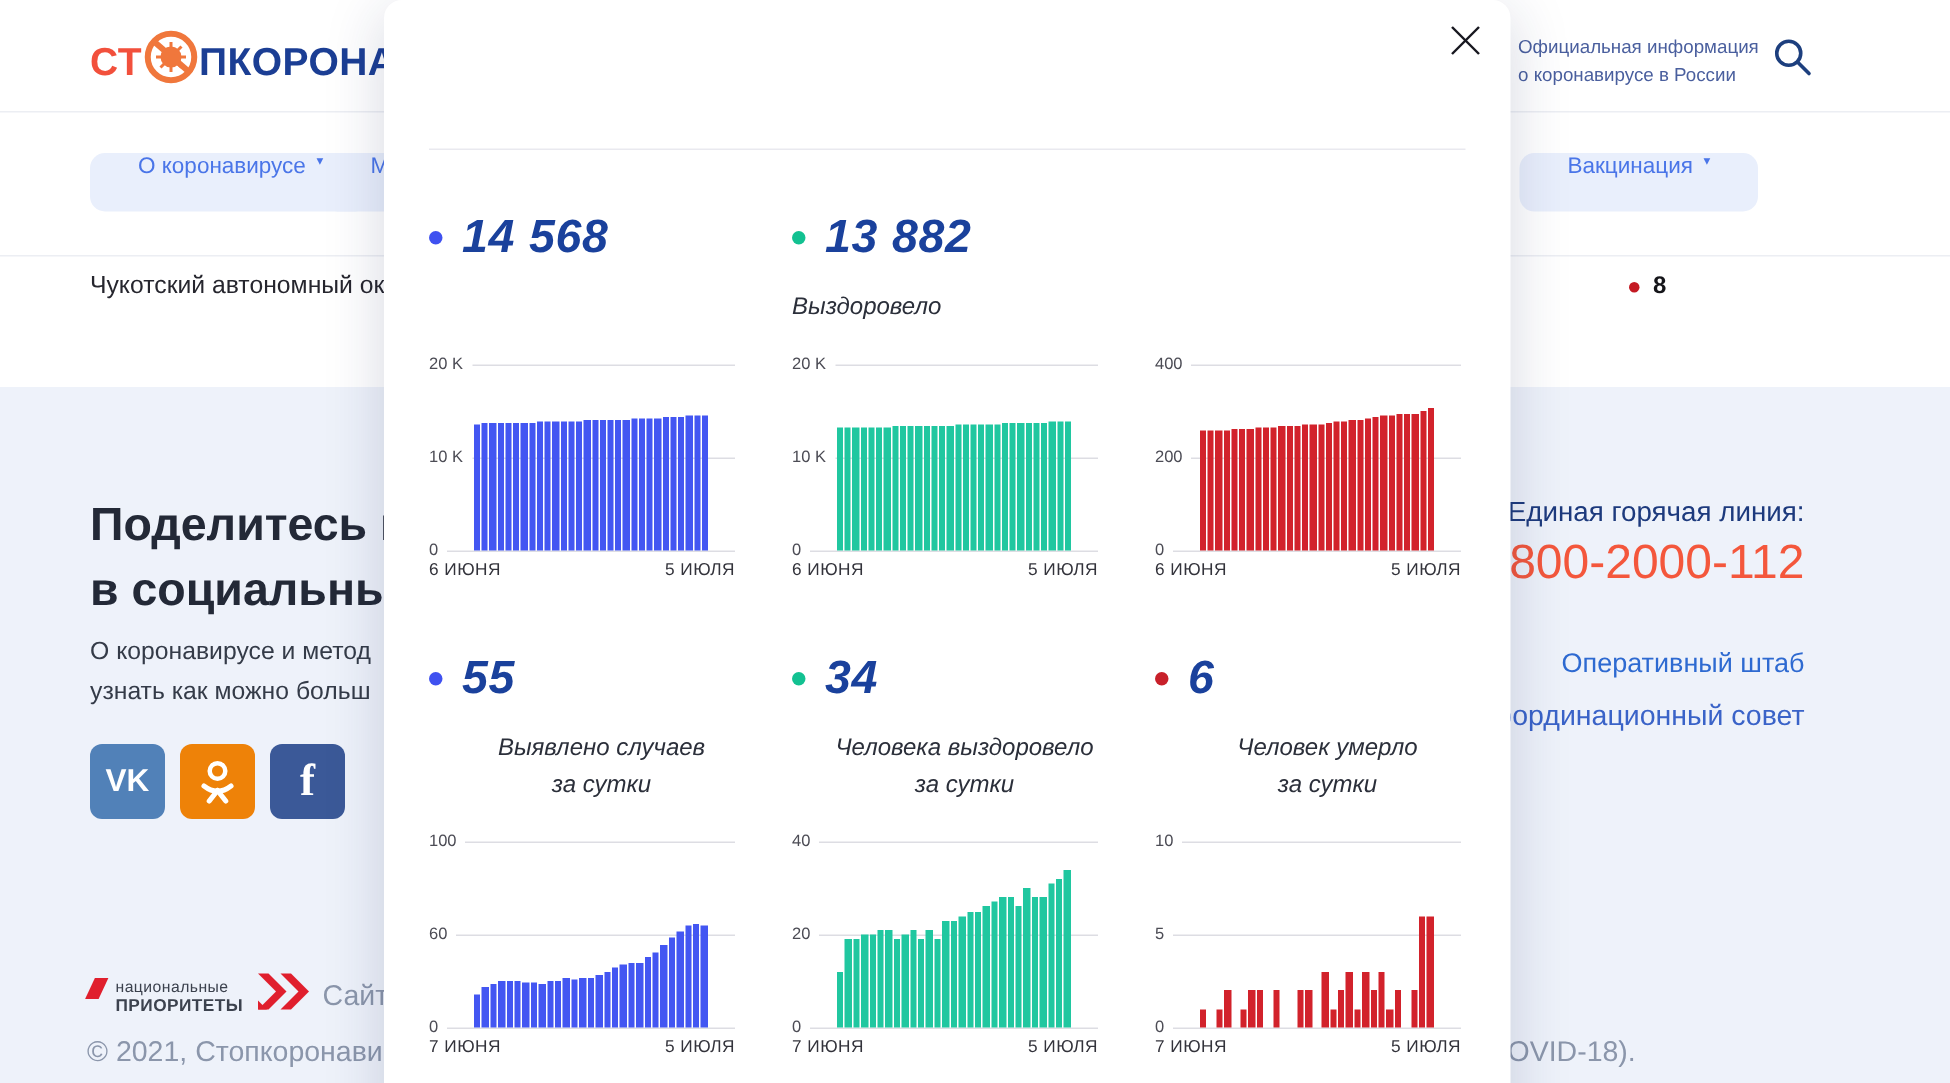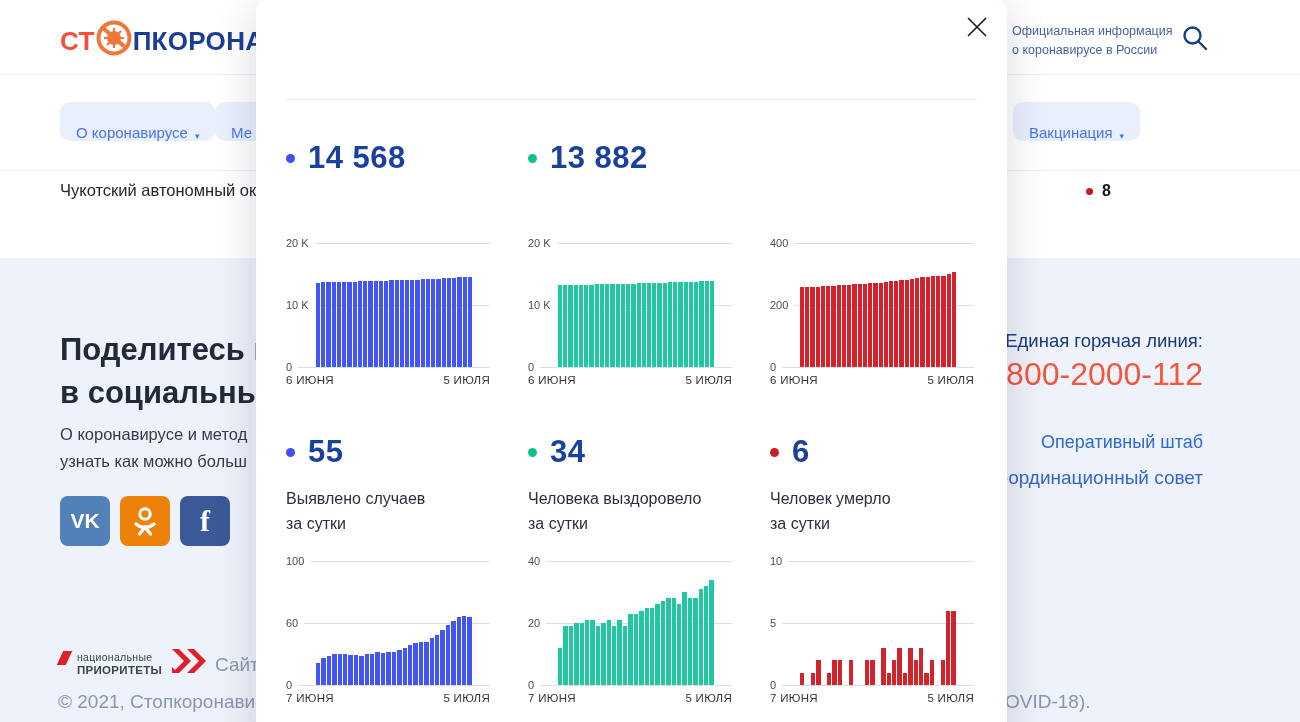--- a/index.html
+++ b/index.html
@@ -16,22 +16,22 @@
           font-weight:bold; font-size:26px; letter-spacing:.3px; cursor:pointer; }
   .logo-st { color:#f2503c; }
   .logo-rest { color:#1b3e94; }
   .logo svg { margin:0 1px; }
 
   .tagline { position:absolute; left:1012px; top:22px; font-size:12.5px; line-height:19px; color:#4a5f9e; }
   .search-btn { position:absolute; left:1180px; top:24px; width:30px; height:30px;
                 background:none; border:none; cursor:pointer; }
 
   .pill { position:absolute; top:102px; height:39px; border-radius:10px; background:#e9effc;
-          color:#4a75e8; font-size:15px; border:none; display:flex; align-items:flex-end;
-          gap:7px; padding:0 16px; cursor:pointer; font-family:inherit; }
+          color:#4a75e8; font-size:15px; border:none; display:flex; align-items:flex-start;
+          gap:7px; padding:0 32px; cursor:pointer; font-family:inherit; }
   .pill .caret { font-size:9px; color:#4a75e8; }
   .pill-about { left:60px; }
   .pill-measures { left:215px; width:120px; }
   .pill-vacc { left:1013px; }
 
   .region-name { position:absolute; left:60px; top:181px; font-size:16.5px; color:#26262e; }
   .region-value { position:absolute; left:1086px; top:182px; display:flex; align-items:center; gap:9px;
                   font-size:16px; font-weight:bold; color:#15151a; }
   .dot { border-radius:50%; display:inline-block; }
   .dot-sm { width:7px; height:7px; }
@@ -65,22 +65,22 @@
 
   
   .modal { position:absolute; left:256px; top:0; width:751px; height:760px; background:#fff;
            border-radius:12px; box-shadow:0 8px 40px rgba(30,40,90,.18); z-index:5; }
   .modal-title { position:absolute; left:30px; top:36px; font-size:24px; font-weight:bold; color:#1a419c; }
   .modal-close { position:absolute; top:12px; right:14px; width:32px; height:32px;
                  background:none; border:none; cursor:pointer; }
   .modal-hr { position:absolute; top:99px; left:30px; right:30px; height:1px; background:#e9e9ef; }
 
   .col-0 { left:30px; } .col-1 { left:272px; } .col-2 { left:514px; }
-  .stat-col { position:absolute; width:230px; }
-  .stats-top { top:140px; } .stats-bottom { top:434px; }
+  .stat-col { position:absolute; width:230px;font-style:italic; }
+  .stats-top { top:140px; } .stats-bottom { top:434px;text-align:center; }
   .num-row { display:flex; align-items:center; gap:13px; }
   .dot-md { width:9px; height:9px; }
   .stat-value { font-size:31px; font-weight:bold; color:#1a419c; letter-spacing:.5px; }
   .stat-label { margin-top:16px; font-size:16px; line-height:25px; color:#2b2f3a; }
 
   .chart { position:absolute; width:204px; }
   .charts-top { top:243px; } .charts-bottom { top:561px; }
   .chart-plot { position:relative; height:124px; }
   .gridline { position:absolute; left:0; right:0; height:1px; background:#dddde3; z-index:0; }
   .tick { position:absolute; left:0; transform:translateY(-50%); font-size:11px; color:#4c4c55;
@@ -209,20 +209,21 @@
       <div class="num-row">
         <div class="dot dot-md" style="background: rgb(63, 81, 240);"></div>
         <div class="stat-value">14 568</div>
       </div>
     </div>
     <div class="stat-col stats-top col-1">
       <div class="num-row">
         <div class="dot dot-md" style="background: rgb(18, 193, 145);"></div>
         <div class="stat-value">13 882</div>
       </div>
+      <div class="stat-label">Выздоровело</div>
     </div>
     <div class="stat-col stats-bottom col-0">
       <div class="num-row">
         <div class="dot dot-md" style="background: rgb(63, 81, 240);"></div>
         <div class="stat-value">55</div>
       </div>
       <div class="stat-label">Выявлено случаев<br>за сутки</div>
     </div>
     <div class="stat-col stats-bottom col-1">
       <div class="num-row">

